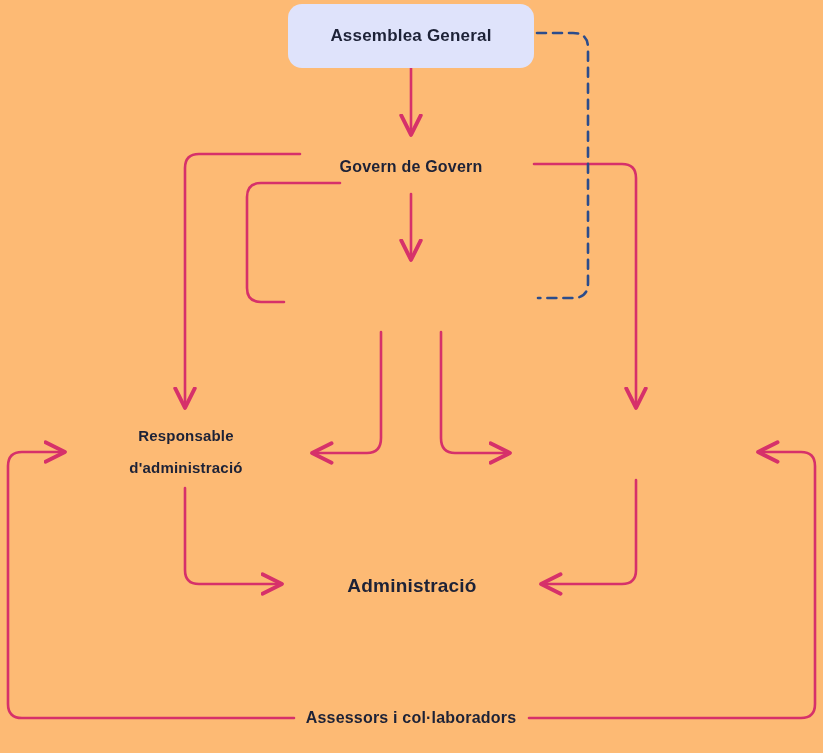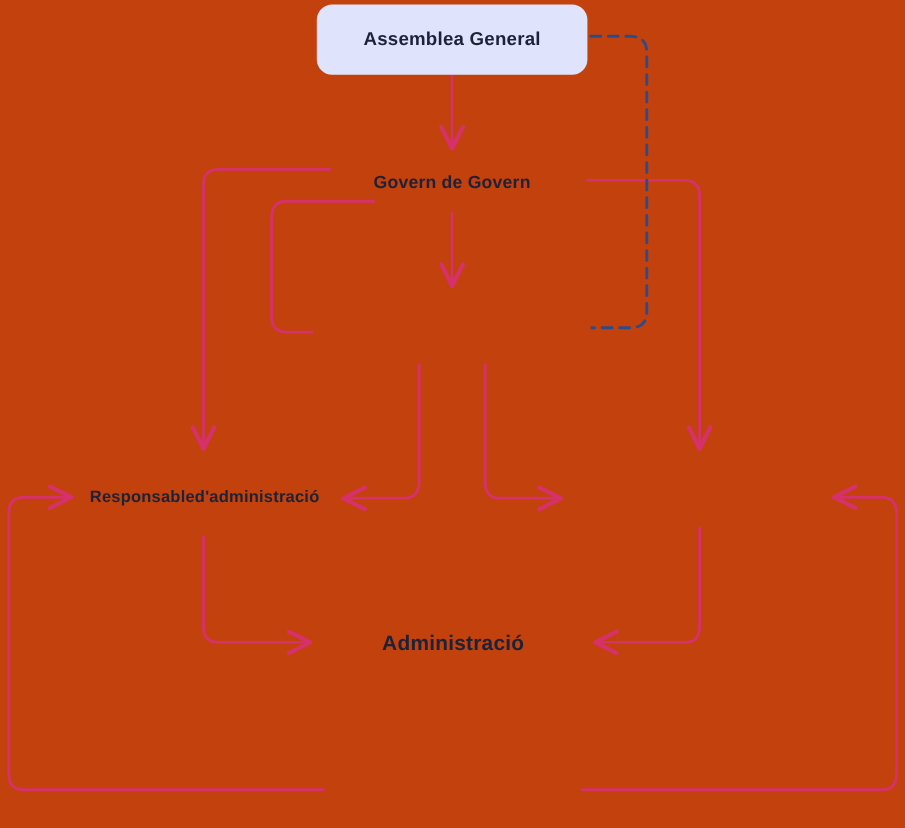--- a/index.html
+++ b/index.html
@@ -4,21 +4,21 @@
 <style>
   html, body {
     margin: 0;
     padding: 0;
     background: #000000;
   }
   #stage {
     position: relative;
     width: 823px;
     height: 753px;
-    background: #c2410c;
+    background: #fdba74;
     overflow: hidden;
     font-family: "Liberation Sans", sans-serif;
   }
   #wires {
     position: absolute;
     left: 0;
     top: 0;
     width: 823px;
     height: 753px;
     pointer-events: none;
@@ -59,21 +59,22 @@
     width: 220px;
     height: 30px;
     font-size: 16px;
   }
   .n-responsable {
     left: 105px;
     top: 427px;
     width: 162px;
     height: 50px;
     font-size: 15px;
-    flex-direction: row;
+    flex-direction: column;
+    justify-content: space-between;
   }
   .n-equip {
     left: 556px;
     top: 440px;
     width: 160px;
     height: 30px;
     font-size: 16px;
   }
   .n-administracio {
     left: 330px;
@@ -142,14 +143,17 @@
   <div class="node n-responsable">
     <span>Responsable</span>
     <span>d'administració</span>
   </div>
 
 
   <div class="node n-administracio">
     <span>Administració</span>
   </div>
 
+  <div class="node n-assessors">
+    <span>Assessors i col·laboradors</span>
+  </div>
 
 </div>
 
 </body></html>

